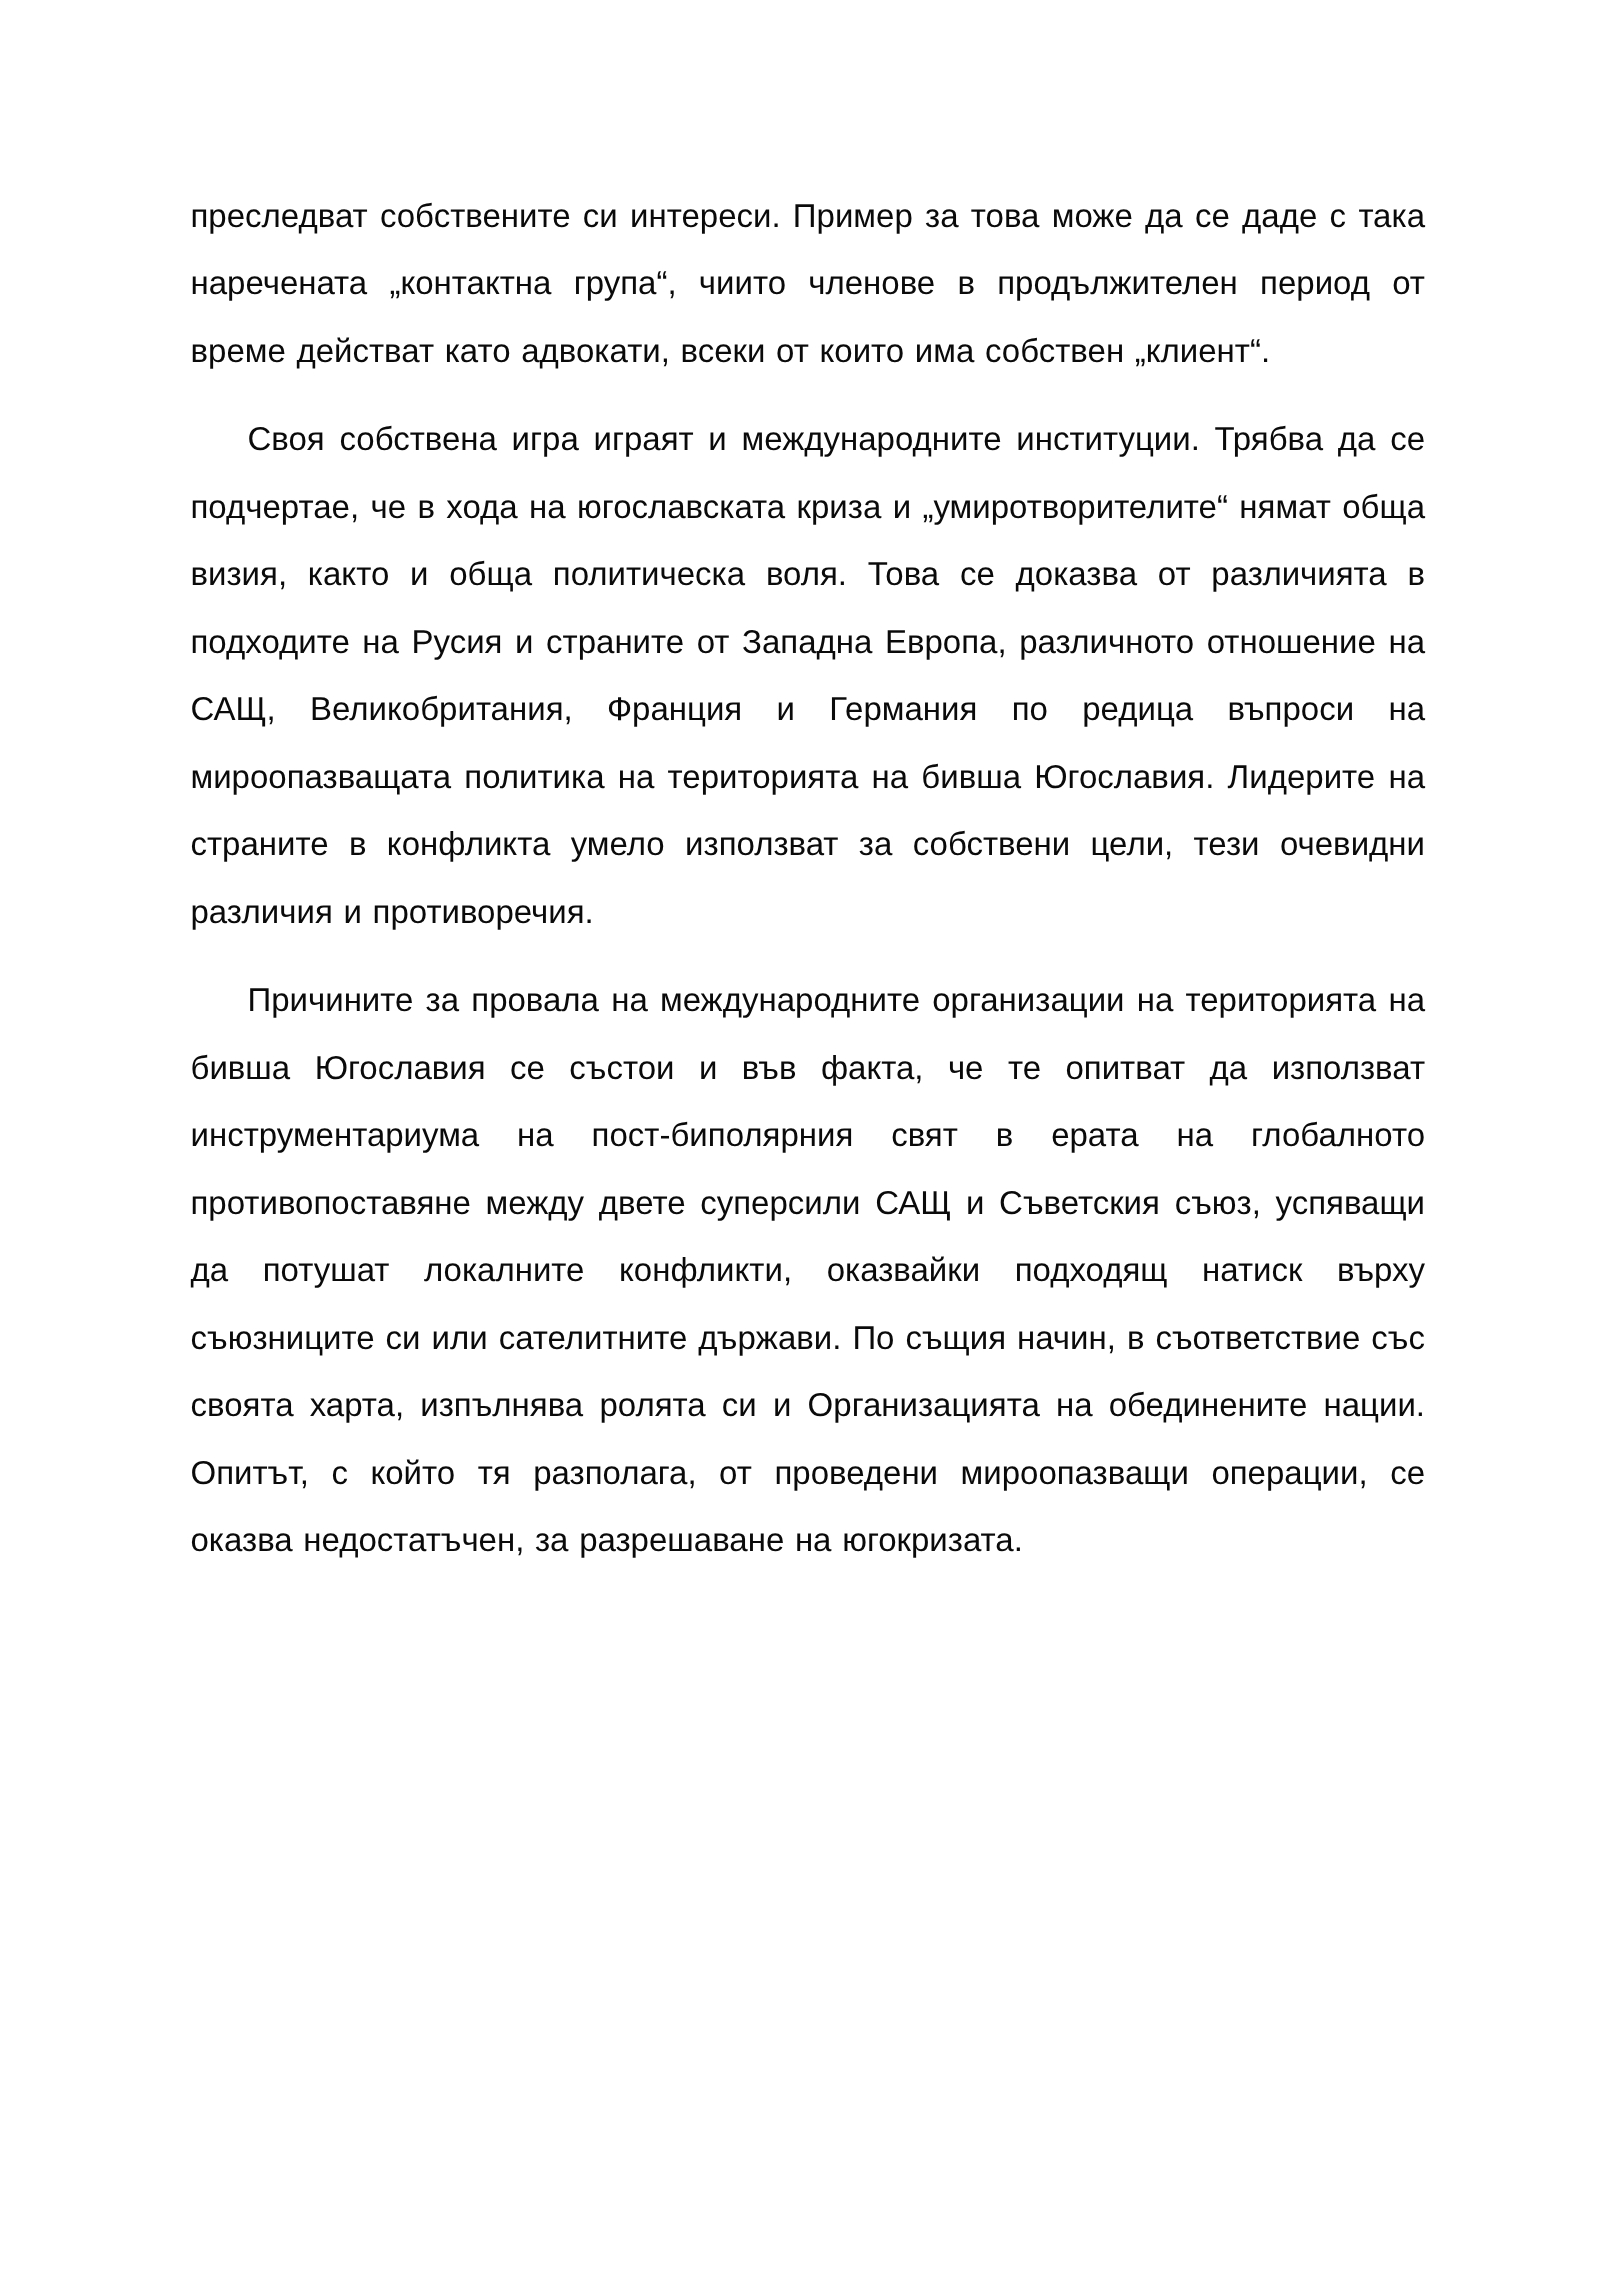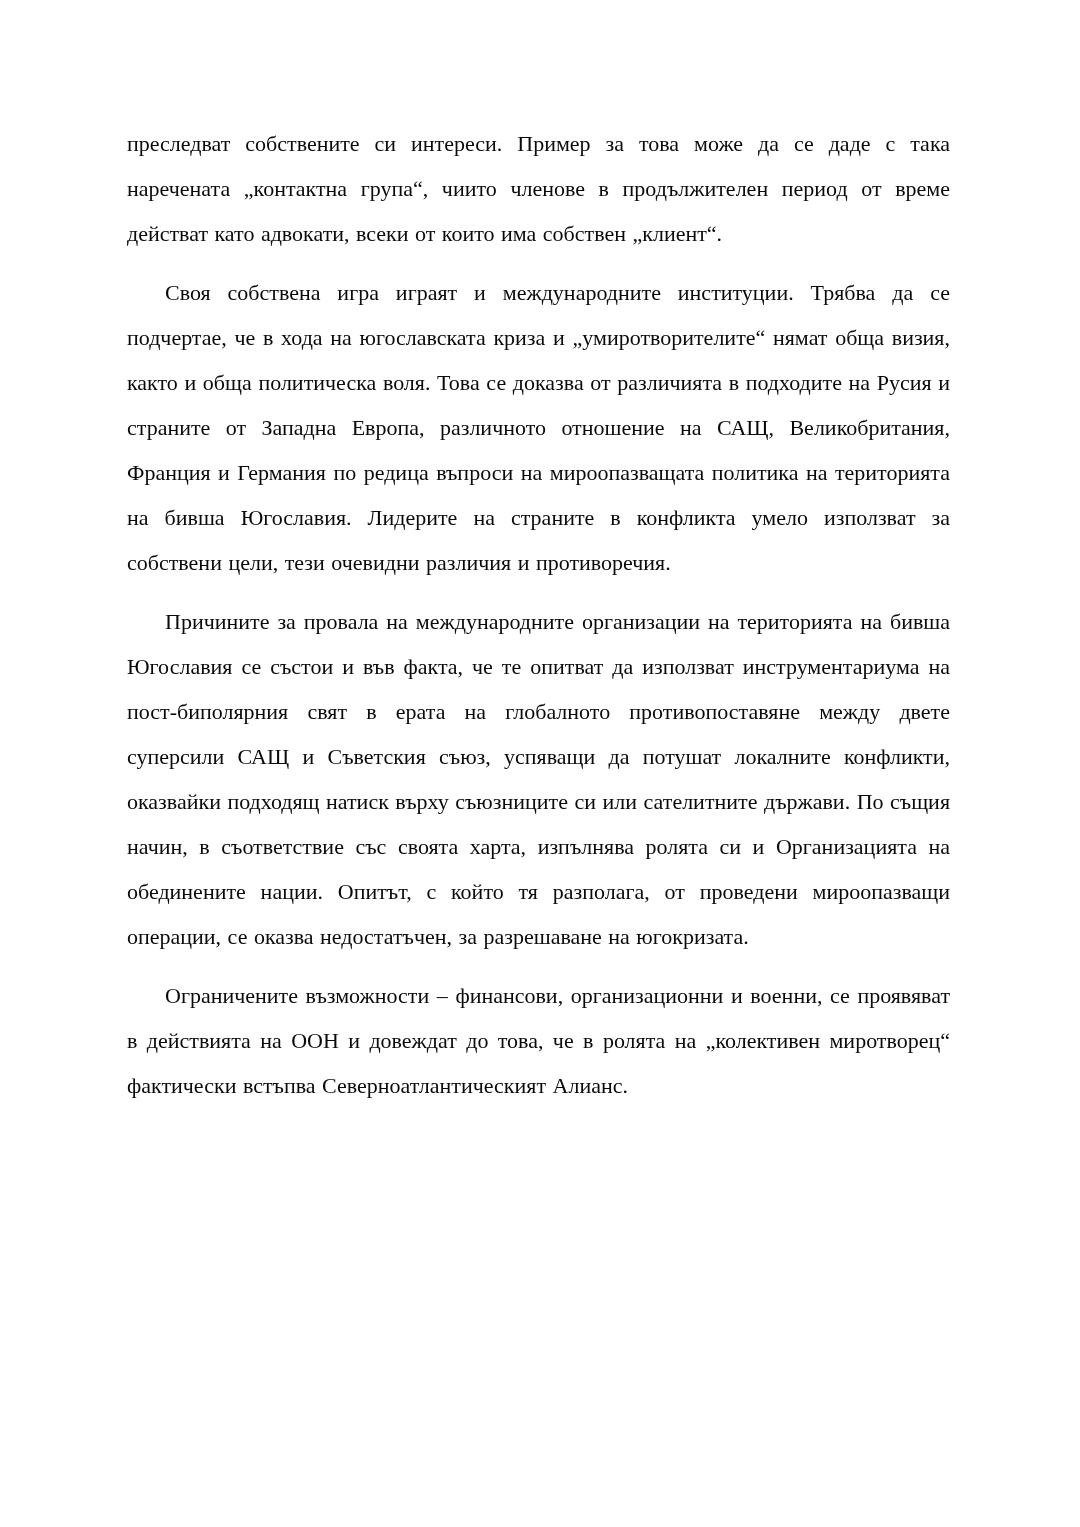--- a/index.html
+++ b/index.html
@@ -13,34 +13,33 @@
     overflow: hidden;
   }
   .page {
     box-sizing: border-box;
     width: 1080px;
     height: 1527px;
     background: #ffffff;
     padding: 121px 130px 0 127px;
   }
   .para {
-    font-family: Liberation Serif, serif;
+    font-family: Liberation Sans, sans-serif;
     font-size: 22px;
     line-height: 45px;
     color: #0a0a0a;
     text-align: justify;
     text-indent: 38px;
     margin: 0 0 14px 0;
     word-spacing: 1px;
   }
   .para.no-indent {
     text-indent: 0;
   }
 </style>
 </head>
 <body>
 
 <div class="page">
   <p class="para no-indent">преследват собствените си интереси. Пример за това може да се даде с така наречената „контактна група“, чиито членове в продължителен период от време действат като адвокати, всеки от които има собствен „клиент“.</p>
   <p class="para">Своя собствена игра играят и международните институции. Трябва да се подчертае, че в хода на югославската криза и „умиротворителите“ нямат обща визия, както и обща политическа воля. Това се доказва от различията в подходите на Русия и страните от Западна Европа, различното отношение на САЩ, Великобритания, Франция и Германия по редица въпроси на мироопазващата политика на територията на бивша Югославия. Лидерите на страните в конфликта умело използват за собствени цели, тези очевидни различия и противоречия.</p>
   <p class="para">Причините за провала на международните организации на територията на бивша Югославия се състои и във факта, че те опитват да използват инструментариума на пост-биполярния свят в ерата на глобалното противопоставяне между двете суперсили САЩ и Съветския съюз, успяващи да потушат локалните конфликти, оказвайки подходящ натиск върху съюзниците си или сателитните държави. По същия начин, в съответствие със своята харта, изпълнява ролята си и Организацията на обединените нации. Опитът, с който тя разполага, от проведени мироопазващи операции, се оказва недостатъчен, за разрешаване на югокризата.</p>
-  <p class="para">Ограничените възможности – финансови, организационни и военни, се проявяват в действията на ООН и довеждат до това, че в ролята на „колективен миротворец“ фактически встъпва Северноатлантическият Алианс.</p>
 </div>
 
 </body></html>

